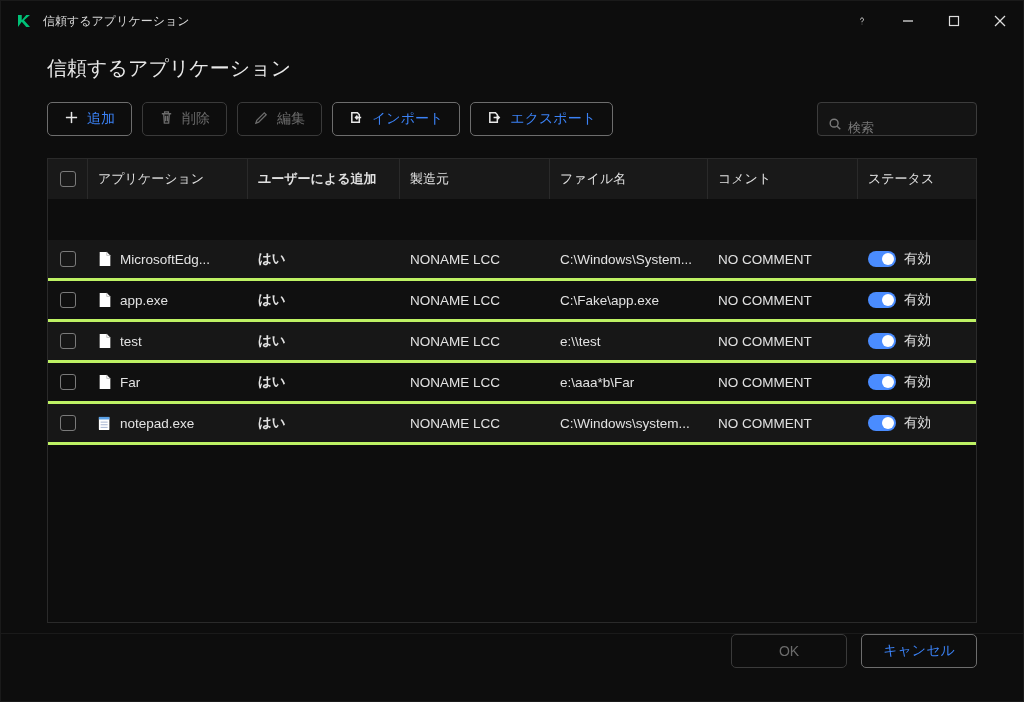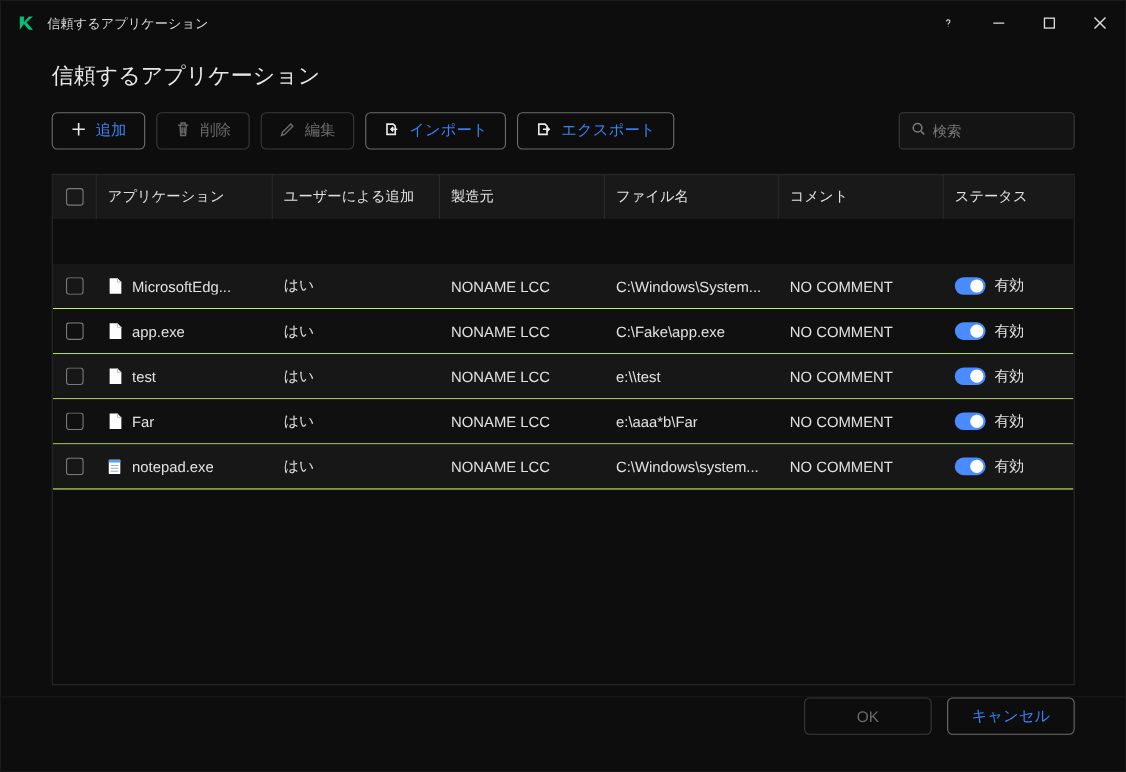--- a/index.html
+++ b/index.html
@@ -35,21 +35,21 @@
 .btn {
   height: 34px; padding: 0 16px; border: 1px solid #6d6d6d; border-radius: 5px;
   background: transparent; color: #3b82f6; font-size: 14px;
   display: inline-flex; align-items: center; gap: 8px; cursor: pointer;
 }
 .btn.disabled { border-color: #3a3a3a; color: #6b6b6b; cursor: default; }
 .btn svg { width: 15px; height: 15px; }
 .toolbar .spacer { flex: 1; }
 .search {
   width: 160px; height: 34px; border: 1px solid #3c3c3c; border-radius: 4px;
-  background: #141414; display: flex; align-items: center; padding: 0 10px; gap: 6px;
+  background: #141414; display: flex; align-items: flex-end; padding: 0 10px; gap: 6px;
   color: #888;
 }
 .search input {
   flex: 1; background: transparent; border: none; outline: none; color: #e8e8e8; font-size: 13px;
 }
 .search input::placeholder { color: #7a7a7a; }
 
 .table-wrap {
   flex: 1; border: 1px solid #2a2a2a;
   display: flex; flex-direction: column; overflow: hidden; gap: 41px;
@@ -58,29 +58,29 @@
 .thead {
   height: 40px; background: #191919; font-size: 13px; color: #e0e0e0;
 }
 .th, .td {
   padding: 0 10px; display: flex; align-items: center; gap: 8px; overflow: hidden;
   white-space: nowrap; text-overflow: ellipsis;
 }
 .th { border-right: 1px solid #2a2a2a; height: 100%; }
 .c-chk   { flex: 0 0 40px; justify-content: center; padding: 0; }
 .c-app   { flex: 0 0 160px; }
-.c-user  { flex: 0 0 152px; }
+.c-user  { flex: 0 0 152px; font-weight: bold; }
 .c-mfr   { flex: 0 0 150px; }
 .c-file  { flex: 0 0 158px; }
 .c-cmt   { flex: 0 0 150px; align-items: center; }
 .c-stat  { flex: 1; }
 
 .tbody { flex: 1; overflow: auto; }
 .trow {
-  height: 41px; border-bottom: 1px solid #bef264; font-size: 13.5px; color: #e2e2e2;
+  height: 41px; border-bottom: 3px solid #bef264; font-size: 13.5px; color: #e2e2e2;
 }
 .trow:nth-child(odd) { background: #171717; }
 .trow:nth-child(even) { background: #101010; }
 
 .chkbox {
   width: 16px; height: 16px; border: 1.5px solid #7a7a7a; border-radius: 3px;
   background: transparent; display: inline-block;
 }
 .file-icon { width: 14px; height: 16px; flex: 0 0 14px; }
 .td .label { overflow: hidden; text-overflow: ellipsis; }

